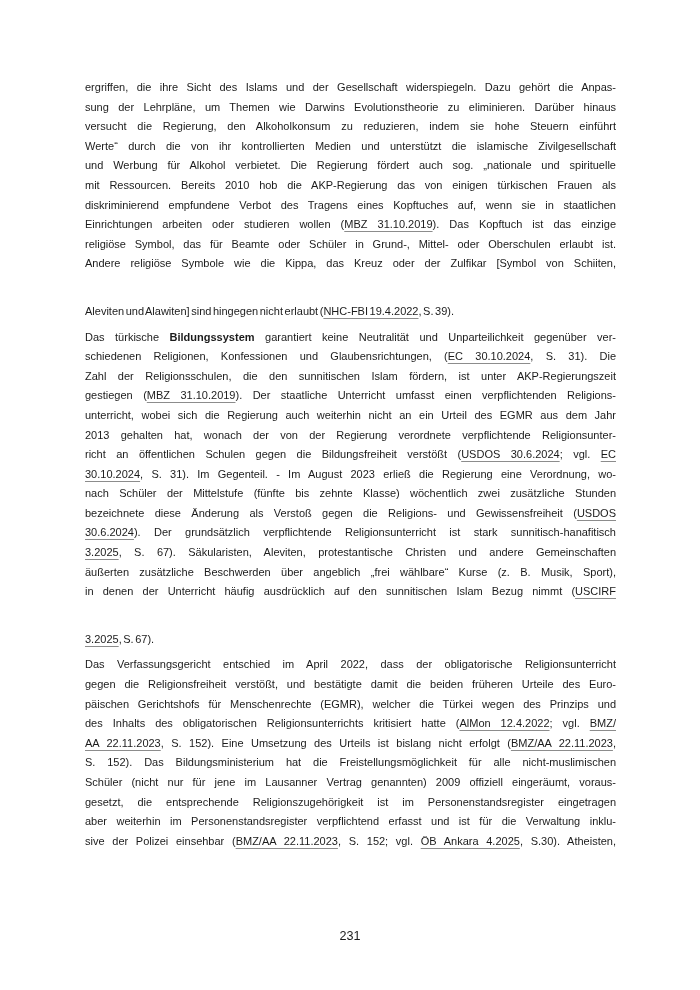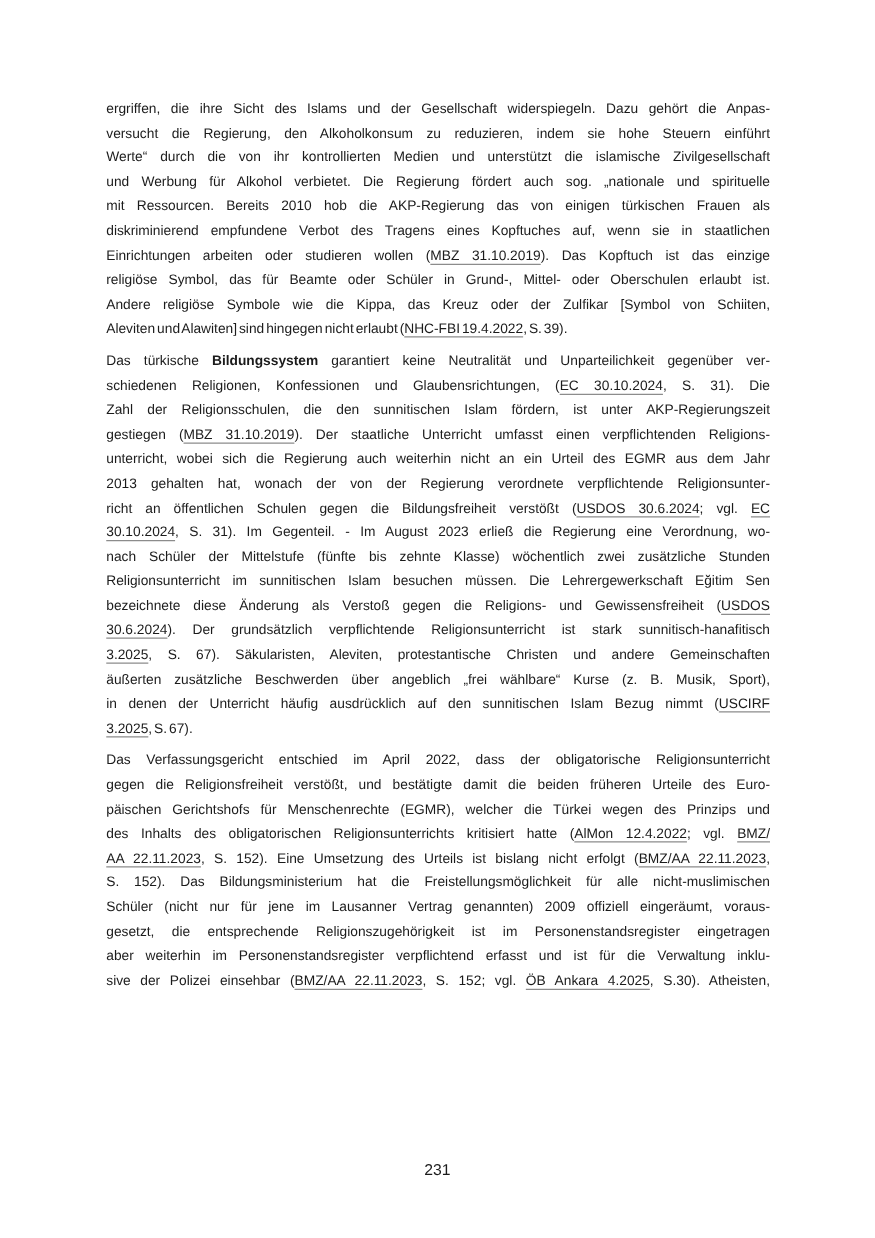--- a/index.html
+++ b/index.html
@@ -22,21 +22,21 @@
     font-size:11px;
     line-height:19.6px;
     word-spacing:-1.5px;
   }
   .para{margin:0 0 6px 0;}
   .line{
     text-align:justify;
     text-align-last:justify;
     white-space:normal;
   }
-  .line.last{text-align-last:left;}
+  .line.last{text-align-last:left;margin-top:28px;}
   .seg-bold{font-weight:bold;}
   .seg-link{
     text-decoration:underline;
     text-decoration-color:var(--ul);
     text-decoration-thickness:1px;
     text-underline-offset:2.6px;
   }
   .footer{
     position:absolute;
     top:927px;left:0;width:700px;
@@ -45,41 +45,41 @@
     line-height:19.6px;
   }
 </style>
 </head>
 <body>
 
 <div class="page">
   <div class="textblock">
       <div class="para">
         <div class="line"><span>ergriffen, die ihre Sicht des Islams und der Gesellschaft widerspiegeln. Dazu gehört die Anpas-</span></div>
+        <div class="line"><span>sung der Lehrpläne, um Themen wie Darwins Evolutionstheorie zu eliminieren. Darüber hinaus</span></div>
         <div class="line"><span>versucht die Regierung, den Alkoholkonsum zu reduzieren, indem sie hohe Steuern einführt</span></div>
         <div class="line"><span>Werte“ durch die von ihr kontrollierten Medien und unterstützt die islamische Zivilgesellschaft</span></div>
         <div class="line"><span>und Werbung für Alkohol verbietet. Die Regierung fördert auch sog. „nationale und spirituelle</span></div>
         <div class="line"><span>mit Ressourcen. Bereits 2010 hob die AKP-Regierung das von einigen türkischen Frauen als</span></div>
         <div class="line"><span>diskriminierend empfundene Verbot des Tragens eines Kopftuches auf, wenn sie in staatlichen</span></div>
         <div class="line"><span>Einrichtungen arbeiten oder studieren wollen (</span><span class="seg-link">MBZ 31.10.2019</span><span>). Das Kopftuch ist das einzige</span></div>
         <div class="line"><span>religiöse Symbol, das für Beamte oder Schüler in Grund-, Mittel- oder Oberschulen erlaubt ist.</span></div>
         <div class="line"><span>Andere religiöse Symbole wie die Kippa, das Kreuz oder der Zulfikar [Symbol von Schiiten,</span></div>
         <div class="line last"><span>Aleviten und Alawiten] sind hingegen nicht erlaubt (</span><span class="seg-link">NHC-FBI 19.4.2022</span><span>, S. 39).</span></div>
       </div>
       <div class="para">
         <div class="line"><span>Das türkische </span><span class="seg-bold">Bildungssystem</span><span> garantiert keine Neutralität und Unparteilichkeit gegenüber ver-</span></div>
         <div class="line"><span>schiedenen Religionen, Konfessionen und Glaubensrichtungen, (</span><span class="seg-link">EC 30.10.2024</span><span>, S. 31). Die</span></div>
         <div class="line"><span>Zahl der Religionsschulen, die den sunnitischen Islam fördern, ist unter AKP-Regierungszeit</span></div>
         <div class="line"><span>gestiegen (</span><span class="seg-link">MBZ 31.10.2019</span><span>). Der staatliche Unterricht umfasst einen verpflichtenden Religions-</span></div>
         <div class="line"><span>unterricht, wobei sich die Regierung auch weiterhin nicht an ein Urteil des EGMR aus dem Jahr</span></div>
         <div class="line"><span>2013 gehalten hat, wonach der von der Regierung verordnete verpflichtende Religionsunter-</span></div>
         <div class="line"><span>richt an öffentlichen Schulen gegen die Bildungsfreiheit verstößt (</span><span class="seg-link">USDOS 30.6.2024</span><span>; vgl. </span><span class="seg-link">EC</span></div>
         <div class="line"><span class="seg-link">30.10.2024</span><span>, S. 31). Im Gegenteil. - Im August 2023 erließ die Regierung eine Verordnung, wo-</span></div>
         <div class="line"><span>nach Schüler der Mittelstufe (fünfte bis zehnte Klasse) wöchentlich zwei zusätzliche Stunden</span></div>
-        <div class="line"><span>Religionsunterricht im sunnitischen Islam besuchen müssen. Die Lehrergewerkschaft Eğitim Sen</span></div>
         <div class="line"><span>bezeichnete diese Änderung als Verstoß gegen die Religions- und Gewissensfreiheit (</span><span class="seg-link">USDOS</span></div>
         <div class="line"><span class="seg-link">30.6.2024</span><span>). Der grundsätzlich verpflichtende Religionsunterricht ist stark sunnitisch-hanafitisch</span></div>
         <div class="line"><span class="seg-link">3.2025</span><span>, S. 67). Säkularisten, Aleviten, protestantische Christen und andere Gemeinschaften</span></div>
         <div class="line"><span>äußerten zusätzliche Beschwerden über angeblich „frei wählbare“ Kurse (z. B. Musik, Sport),</span></div>
         <div class="line"><span>in denen der Unterricht häufig ausdrücklich auf den sunnitischen Islam Bezug nimmt (</span><span class="seg-link">USCIRF</span></div>
         <div class="line last"><span class="seg-link">3.2025</span><span>, S. 67).</span></div>
       </div>
       <div class="para">
         <div class="line"><span>Das Verfassungsgericht entschied im April 2022, dass der obligatorische Religionsunterricht</span></div>
         <div class="line"><span>gegen die Religionsfreiheit verstößt, und bestätigte damit die beiden früheren Urteile des Euro-</span></div>

